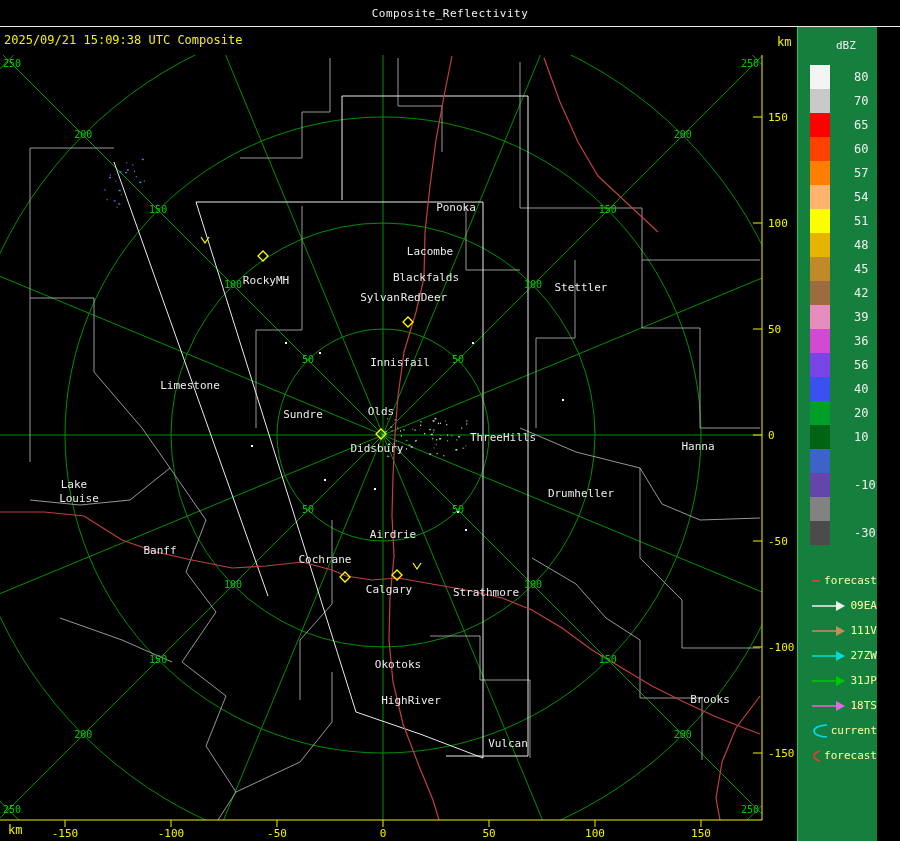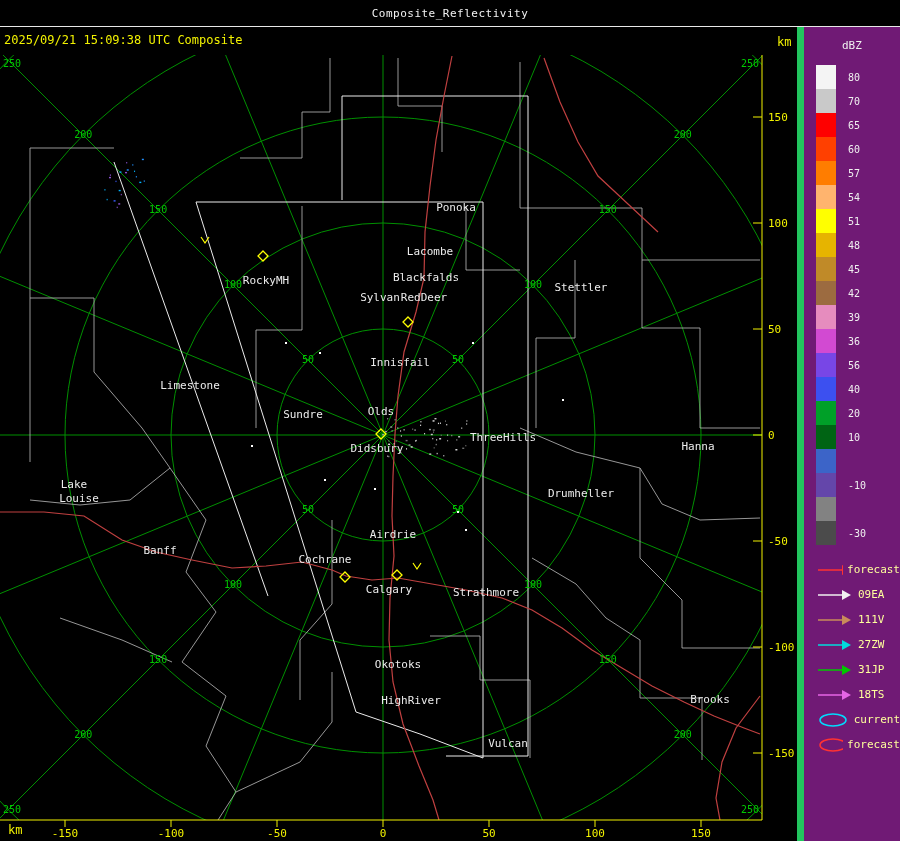--- a/index.html
+++ b/index.html
@@ -5,28 +5,28 @@
   html,body{margin:0;padding:0}
   body{width:900px;height:841px;background:#000;position:relative;overflow:hidden;
        font-family:"DejaVu Sans Mono","Liberation Mono",monospace;color:#eee}
   .titlebar{position:absolute;top:0;left:0;width:900px;height:26px;
             border-bottom:1px solid #e8e8e8;display:flex;align-items:center;
             justify-content:center;font-size:11px;letter-spacing:.5px;color:#f2f2f2;background:#000}
   .statusrow{position:absolute;top:33px;left:4px;font-size:12px;color:#f2f200;white-space:pre}
   .km-top{position:absolute;top:35px;left:777px;font-size:12px;color:#f2f200}
   .km-bottom{position:absolute;top:823px;left:8px;font-size:12px;color:#f2f200}
   #map-svg{position:absolute;top:0;left:0}
-  .panel{position:absolute;top:27px;left:797px;width:103px;height:814px;
-         border-left:7px solid #22c55e;background:#701a75;box-sizing:border-box;
+  .panel{position:absolute;top:27px;left:797px;width:80px;height:814px;
+         border-left:1px solid #22c55e;background:#15803d;box-sizing:border-box;
          padding:12px 0 0 12px}
   .dbz{font-size:11px;color:#f0f0f0;height:14px;margin:0 0 12px 26px}
   .cb-row{display:flex;align-items:center;height:24px}
   .cb-swatch{width:20px;height:24px;flex:none}
-  .cb-label{font-size:10px;color:#f0f0f0;margin-left:12px}
-  #legend{margin-top:12px}
+  .cb-label{font-size:12px;color:#f0f0f0;margin-left:24px}
+  #legend{margin-top:23px}
   .lg-row{display:flex;align-items:center;height:25px}
   .lg-label{font-size:11px;color:#ffff9c;margin-left:4px}
 </style>
 </head>
 <body>
 
 <svg id="map-svg" width="797" height="841">
     <defs>
       <clipPath id="mapclip">
         <rect x="0" y="55" width="762" height="765"></rect>

